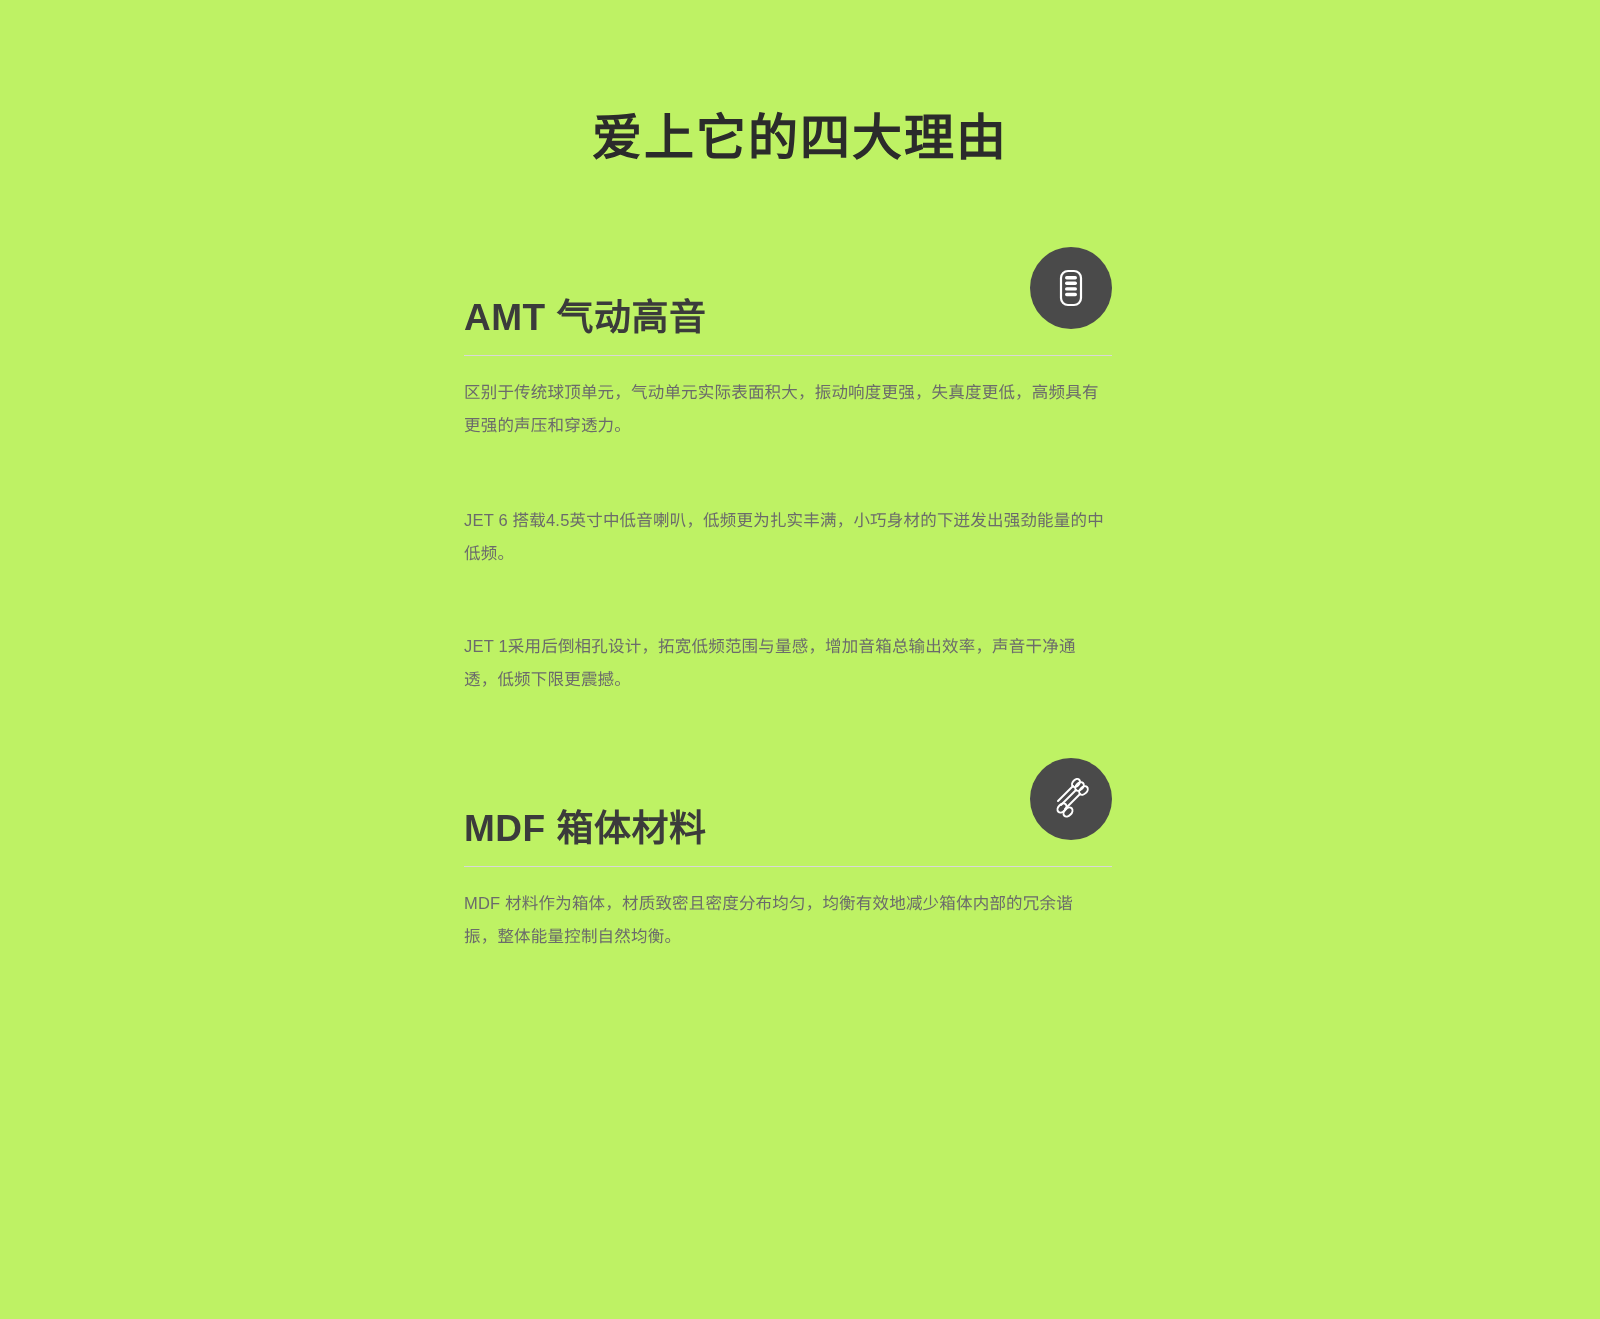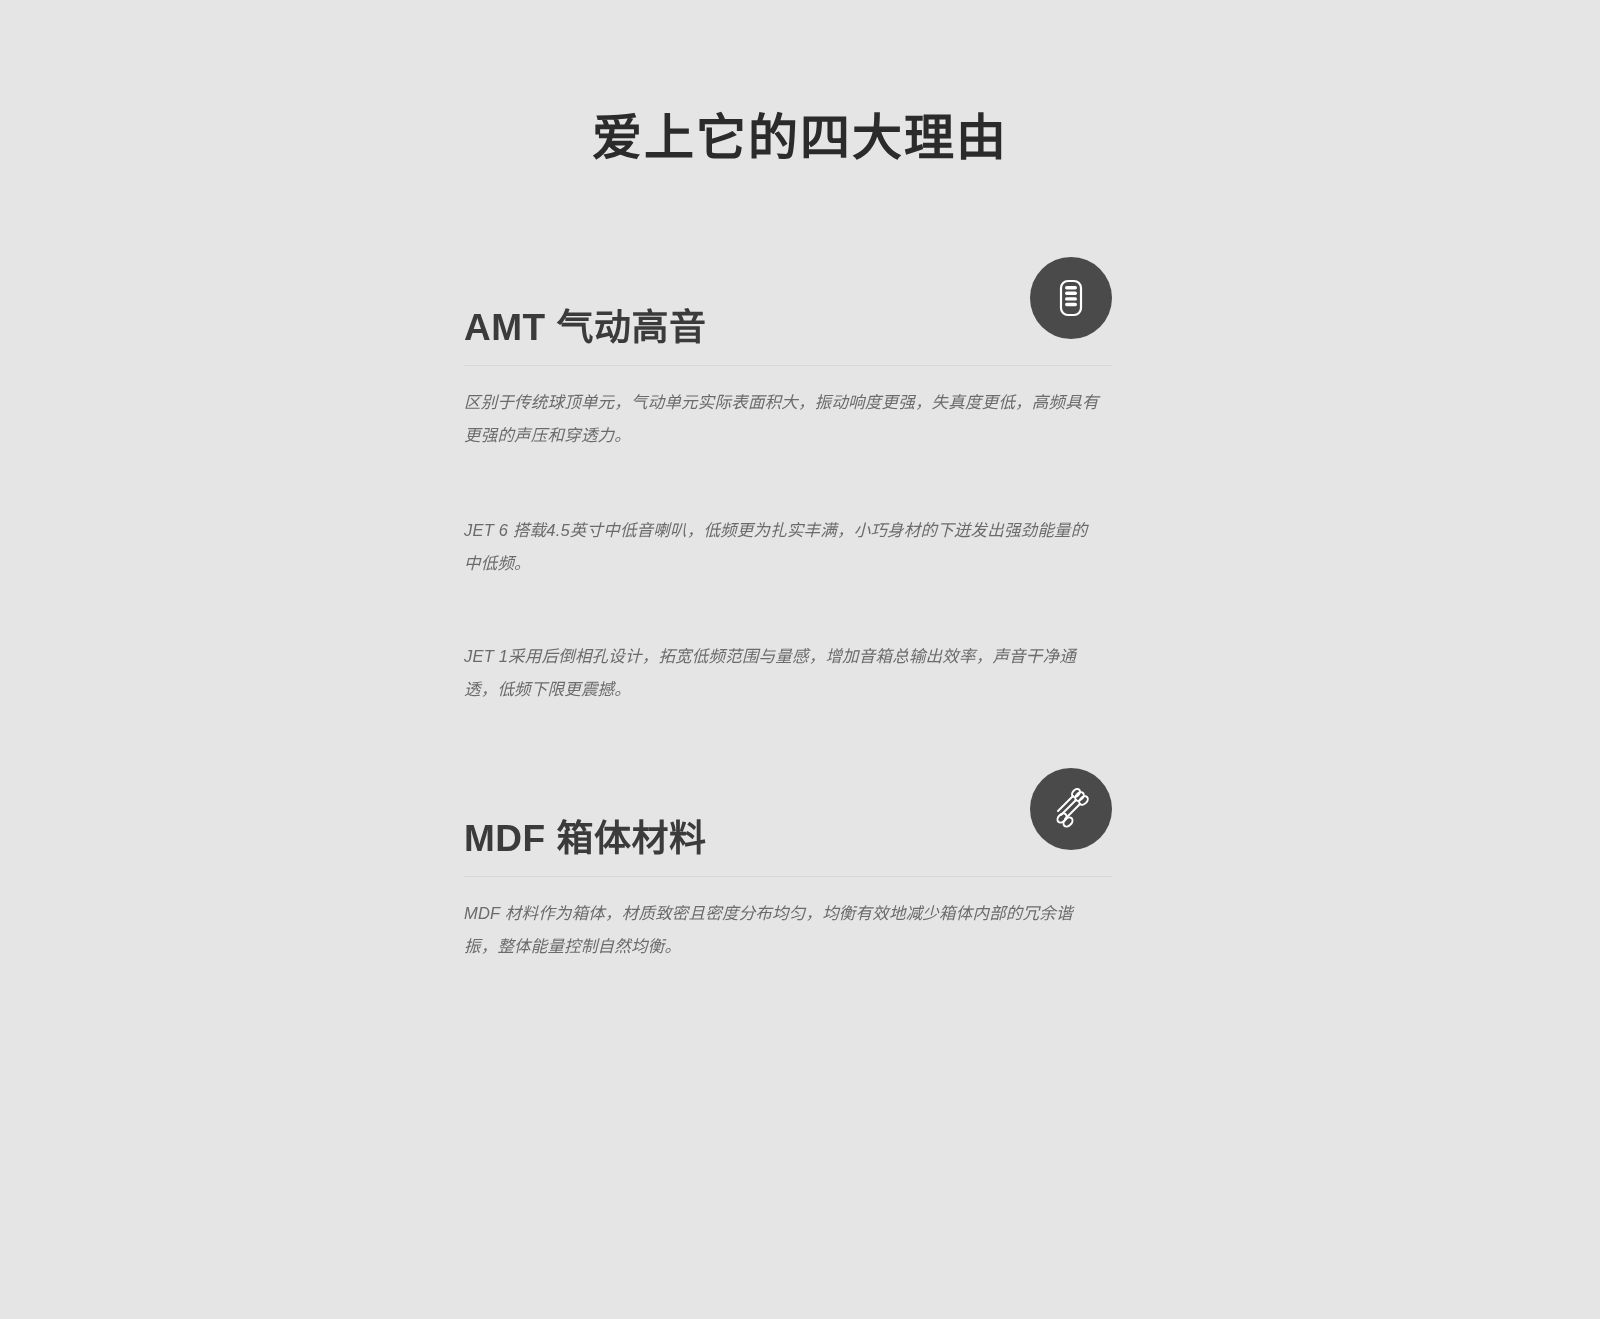--- a/index.html
+++ b/index.html
@@ -11,39 +11,39 @@
     width: 1600px;
     min-height: 1319px;
     font-family: "Liberation Sans", sans-serif;
     -webkit-font-smoothing: antialiased;
   }
   .page {
     position: relative;
     width: 1600px;
     height: 1319px;
     overflow: hidden;
-    background: #e5e5e5;
+    background: #bef264;
   }
   
   .page-title {
     position: absolute;
     top: 108px;
     left: 0;
     width: 1600px;
     text-align: center;
     font-size: 50px;
     font-weight: bold;
     letter-spacing: 2px;
     color: #2b2b2b;
     line-height: 1.2;
   }
   
   .features {
     position: absolute;
-    top: 255px;
+    top: 245px;
     left: 464px;
     width: 648px;
   }
   .feature {
     position: relative;
     margin-bottom: 58px;
   }
   .feature:last-child {
     margin-bottom: 0;
   }
@@ -77,21 +77,20 @@
   .feature-icon svg {
     display: block;
   }
   .feature-desc {
     margin-top: 20px;
     font-size: 16.5px;
     line-height: 2;
     color: #6b6b6b;
     letter-spacing: 0.2px;
     max-width: 640px;
-    font-style: italic;
   }
   
   .feature--amt { margin-bottom: 62px; }
   .feature--woofer { margin-bottom: 60px; }
   .feature--port { margin-bottom: 60px; }
 </style>
 </head>
 <body>
 
 <div class="page">

